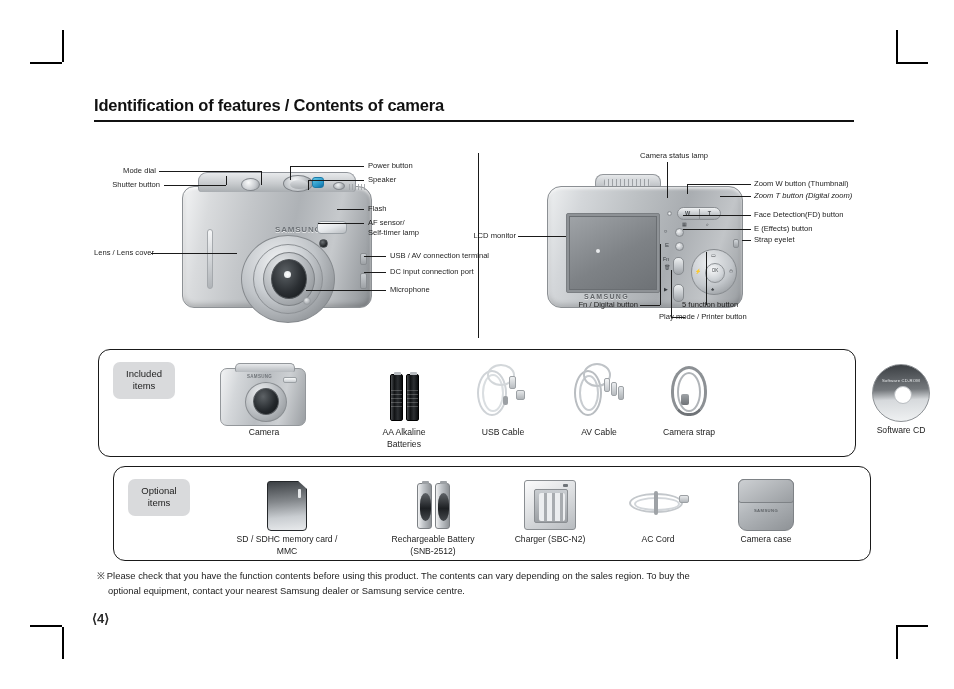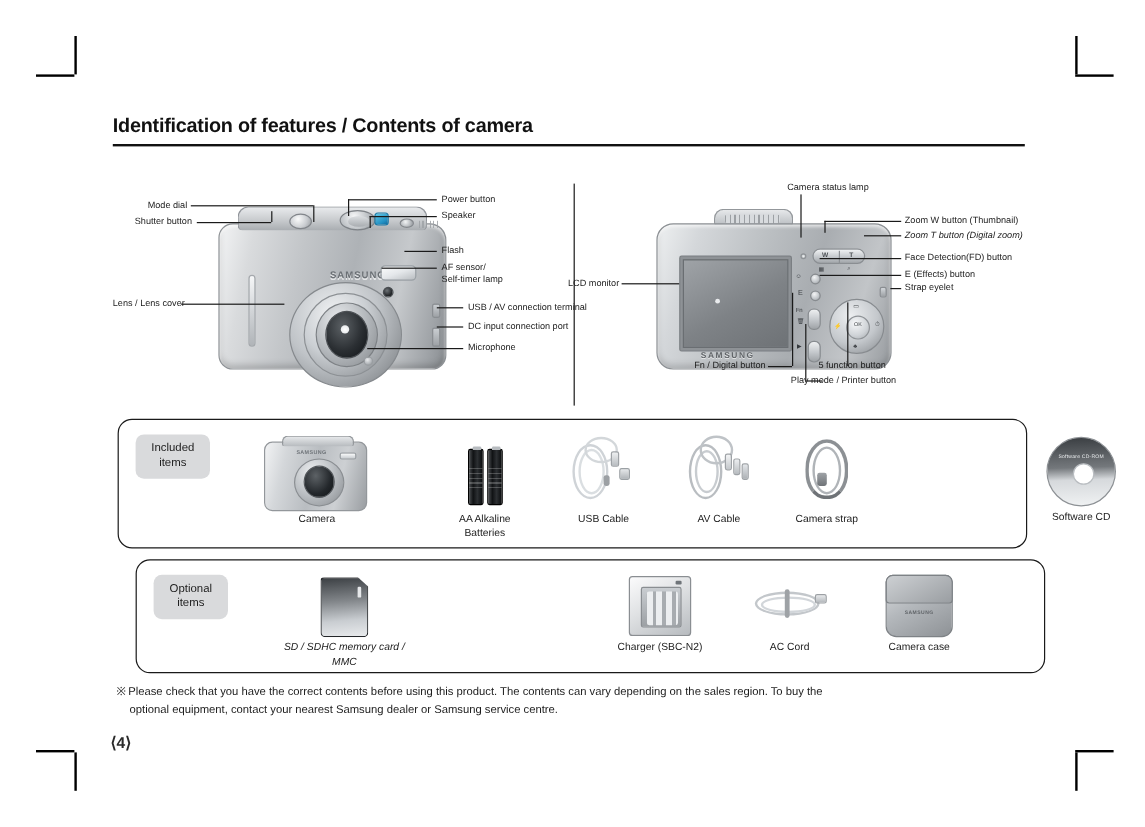--- a/index.html
+++ b/index.html
@@ -562,21 +562,21 @@
     <div class="lead h" style="left:589px;top:81px;width:68px;"></div>
     <div class="lead h" style="left:648px;top:92px;width:9px;"></div>
     <div class="lead h" style="left:424px;top:88px;width:48px;"></div>
 
     <div class="lead v" style="left:566px;top:96px;height:61px;"></div>
     <div class="lead h" style="left:546px;top:157px;width:20px;"></div>
     <div class="lead v" style="left:577px;top:122px;height:47px;"></div>
     <div class="lead h" style="left:577px;top:169px;width:14px;"></div>
     <div class="lead v" style="left:612px;top:104px;height:53px;"></div>
 
-    <div class="lbl" style="left:546px;top:3px;margin-left:16px;">Camera status lamp</div>
+    <div class="lbl" style="left:546px;top:3px;">Camera status lamp</div>
     <div class="lbl" style="left:660px;top:31px;">Zoom W button (Thumbnail)</div>
     <div class="lbl" style="left:660px;top:43px;font-style:italic;">Zoom T button (Digital zoom)</div>
     <div class="lbl" style="left:660px;top:62px;">Face Detection(FD) button</div>
     <div class="lbl" style="left:660px;top:76px;">E (Effects) button</div>
     <div class="lbl" style="left:660px;top:87px;">Strap eyelet</div>
     <div class="lbl r" style="left:368px;top:83px;width:54px;">LCD monitor</div>
     <div class="lbl r" style="left:476px;top:152px;width:68px;">Fn / Digital button</div>
     <div class="lbl" style="left:565px;top:164px;">Play mode / Printer button</div>
     <div class="lbl" style="left:588px;top:152px;">5 function button</div>
   </div>
@@ -654,28 +654,38 @@
       <div class="cap">Software CD</div>
     </div>
   </div>
 
   <div class="items-box" id="optional-box">
     <div class="badge">
       <div>Optional</div>
       <div>items</div>
     </div>
 
-    <div class="item" style="left:98px;top:8px;width:150px;font-style:italic;">
+    <div class="item" style="left:98px;top:8px;width:150px;">
       <div class="art" style="width:40px;height:58px;padding-top:6px;">
         <div class="sd-art"></div>
       </div>
       <div class="cap">SD / SDHC memory card /</div>
       <div class="cap">MMC</div>
     </div>
 
+    <div class="item" style="left:252px;top:8px;width:134px;">
+      <div class="art" style="width:40px;height:58px;padding-top:8px;">
+        <div class="batt-pair">
+          <div class="batt-rc"></div>
+            <div class="batt-rc"></div>
+        </div>
+      </div>
+      <div class="cap">Rechargeable Battery</div>
+      <div class="cap">(SNB-2512)</div>
+    </div>
 
     <div class="item" style="left:382px;top:8px;width:108px;">
       <div class="art" style="width:52px;height:58px;padding-top:5px;">
         <div class="charger-art">
           <div class="led"></div>
           <div class="slotbox"></div>
         </div>
       </div>
       <div class="cap">Charger (SBC-N2)</div>
     </div>
@@ -695,19 +705,19 @@
         <div class="case-art">
           <div class="flap"></div>
           <div class="bd">SAMSUNG</div>
         </div>
       </div>
       <div class="cap">Camera case</div>
     </div>
   </div>
 
   <div id="footnote">
-    <span class="mark">※</span><span>Please check that you have the correct contents before using this product. The contents can vary depending on the sales region. To buy the</span>
+    <span class="mark">※</span><span>Please check that you have the function contents before using this product. The contents can vary depending on the sales region. To buy the</span>
     <span class="ln2">optional equipment, contact your nearest Samsung dealer or Samsung service centre.</span>
   </div>
 
   <div id="page-no">⟨4⟩</div>
 
 </div>
 
 </body></html>

